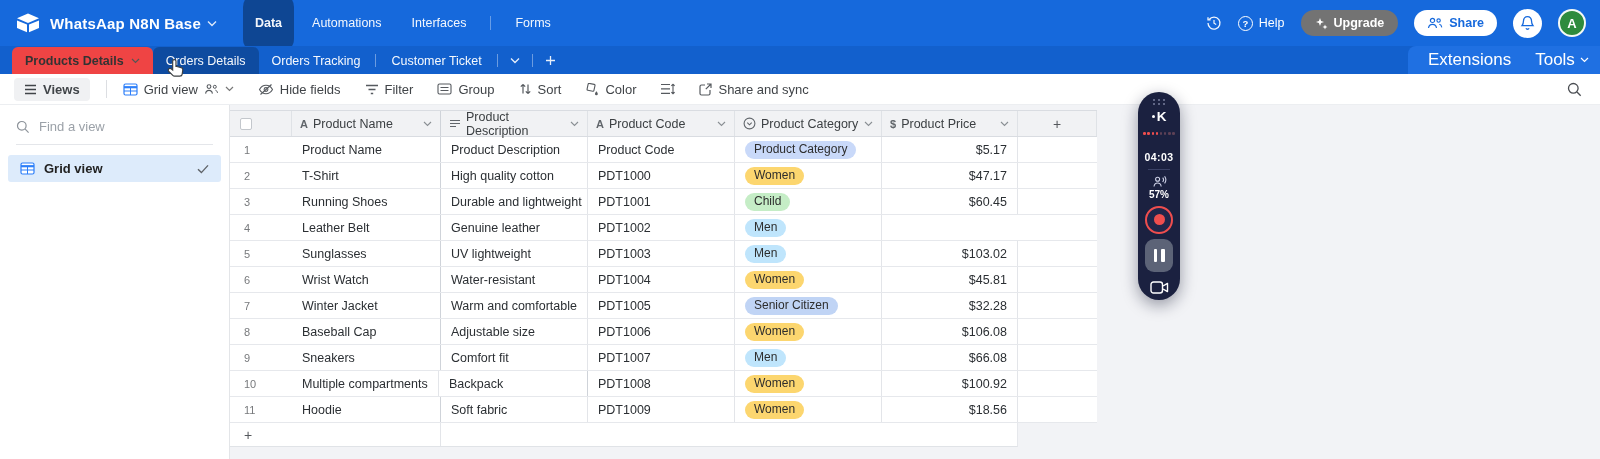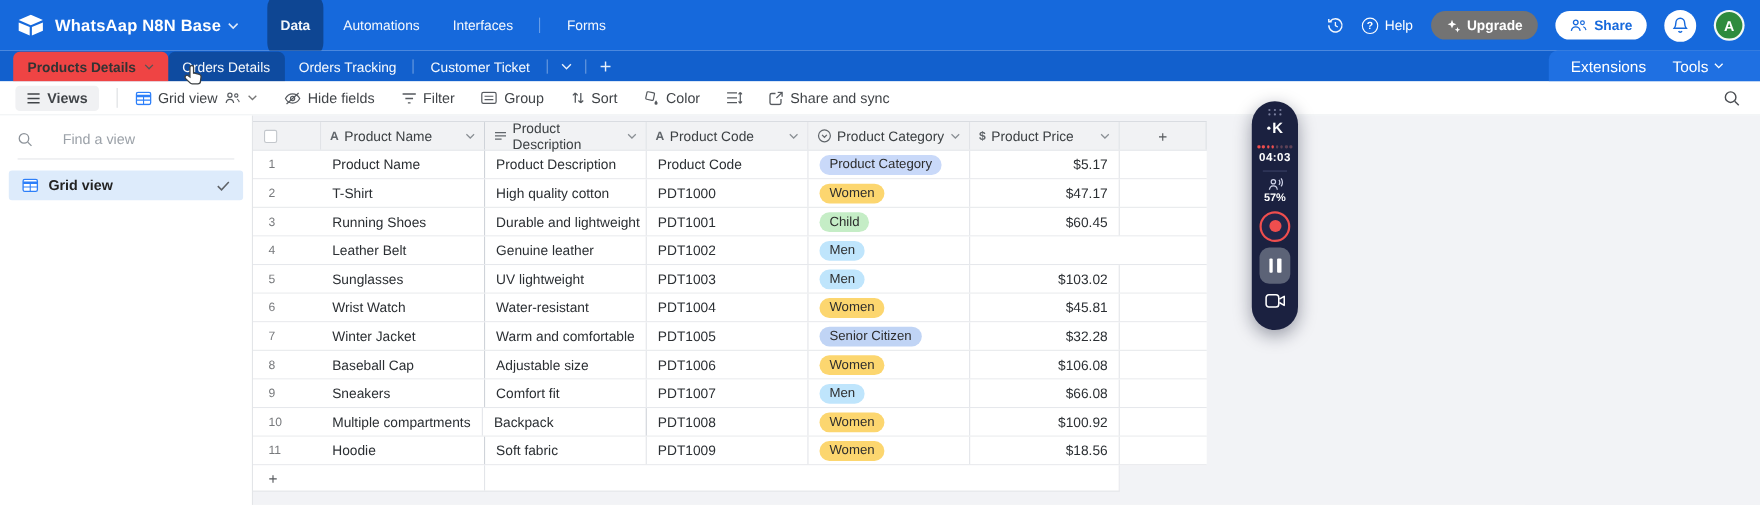--- a/index.html
+++ b/index.html
@@ -29,35 +29,35 @@
 
   
   .tabbar { position:absolute; left:0; top:46px; width:1600px; height:28px; background:#1260cd; display:flex; align-items:flex-end; padding-left:12px; }
   .tabs { display:flex; align-items:flex-end; height:28px; }
   .ttab { height:27px; display:flex; align-items:center; gap:7px; padding:0 13px; color:rgba(255,255,255,.96); font-size:12.5px; white-space:nowrap; cursor:pointer; }
   .ttab.active { background:#ef4444; color:#333; font-weight:600; border-radius:6px 6px 0 0; }
   .ttab.hover { background:rgba(0,0,0,.22); border-radius:6px 6px 0 0; }
   .tsep { width:1px; height:13px; background:rgba(255,255,255,.38); margin:0 2px; align-self:center; }
   .ticon { color:rgba(255,255,255,.9); padding:0 10px; align-self:center; display:flex; align-items:center; font-size:14px; }
   .tabbar-right { position:absolute; right:0; top:0; height:28px; width:192px; background:#1f70e2; border-radius:8px 0 0 0;
-    display:flex; align-items:center; gap:24px; padding:0 20px; color:#fff; font-size:14px; }
+    display:flex; align-items:center; gap:24px; padding:0 20px; color:#fff; font-size:17px; }
   .tools { display:flex; align-items:center; gap:5px; }
 
   
   .toolbar { position:absolute; left:0; top:74px; width:1600px; height:31px; background:#fff; display:flex; align-items:center; padding-left:14px; gap:24px; border-bottom:1px solid #eceef1; }
   .tool { display:flex; align-items:center; gap:6px; color:#404448; font-size:13px; cursor:pointer; white-space:nowrap; }
   .views-btn { background:#f0f1f3; border-radius:4px; padding:4px 10px; font-weight:600; }
   .tdiv { width:1px; height:18px; background:#dcdee2; margin:0 -8px; }
   .gv-label { font-weight:500; }
   .toolbar .spacer { flex:1; }
   .search-btn { margin-right:18px; display:flex; }
 
   
   .sidebar { position:absolute; left:0; top:105px; width:230px; height:354px; background:#fff; border-right:1px solid #e3e5e8; }
-  .find { margin:14px 16px 0; display:flex; align-items:center; gap:27px; padding-bottom:10px; border-bottom:1px solid #e4e6ea; color:#9ba1a8; font-size:13px; }
+  .find { margin:14px 16px 0; display:flex; align-items:center; gap:9px; padding-bottom:10px; border-bottom:1px solid #e4e6ea; color:#9ba1a8; font-size:13px; }
   .view-item { margin:10px 8px 0; height:27px; background:#ddebfb; border-radius:3px; display:flex; align-items:center; gap:9px; padding:0 12px; cursor:pointer; }
   .view-item .vi-label { font-size:13px; font-weight:600; color:#222; }
   .view-item .vi-check { margin-left:auto; display:flex; }
 
   .main { position:absolute; left:230px; top:105px; width:1370px; height:354px; background:#f2f3f6; }
 
   
   .grid { position:absolute; left:0; top:5px; font-size:12.5px; color:#2b2f33; }
   .g-hrow { display:flex; border-top:1px solid #d9dce1; border-bottom:1px solid #d9dce1; }
   .g-hcell { height:25px; background:#f1f2f4; display:flex; align-items:center; gap:5px; padding:0 8px; border-right:1px solid #dfe2e6; color:#3c4043; }
@@ -79,21 +79,21 @@
   
   .recorder { position:absolute; left:1138px; top:92px; width:42px; height:208px; background:#1b2140; border-radius:21px;
     box-shadow:0 5px 16px rgba(10,15,40,.4); display:flex; flex-direction:column; align-items:center; padding-top:7px; z-index:60; }
   .drag-dots { display:grid; grid-template-columns:repeat(3,3px); gap:2px; }
   .drag-dots i { width:2px; height:2px; border-radius:50%; background:#787e9d; }
   .k-logo { margin-top:4px; color:#fff; font-size:13.5px; font-weight:800; display:flex; align-items:center; gap:2px; }
   .k-logo i { width:3px; height:3px; background:#fff; border-radius:50%; }
   .meter { margin-top:8px; display:flex; gap:1.5px; }
   .meter i { width:2.6px; height:2.6px; border-radius:50%; }
   .meter .on { background:#ef4e4e; } .meter .off { background:#5d4156; }
-  .timer { margin-top:2px; color:#fff; font-size:10.5px; font-weight:700; letter-spacing:.4px; }
+  .timer { margin-top:16px; color:#fff; font-size:10.5px; font-weight:700; letter-spacing:.4px; }
   .wdiv { margin:6px 0 5px; width:22px; height:1px; background:#3a4166; }
   .pct { margin-top:1px; color:#fff; font-size:10px; font-weight:700; }
   .rec-btn { margin-top:6px; width:28px; height:28px; border-radius:50%; border:2px solid #ef4e4e; display:flex; align-items:center; justify-content:center; background:#20264a; }
   .rec-btn i { width:11px; height:11px; border-radius:50%; background:#ef4e4e; }
   .pause-btn { margin-top:5px; width:28px; height:33px; border-radius:9px; background:#5c6377; display:flex; align-items:center; justify-content:center; gap:4px; }
   .pause-btn i { width:3.5px; height:13px; background:#fff; border-radius:1px; }
   .cam-btn { margin-top:9px; display:flex; }
 
   .cursor { position:absolute; left:166px; top:59px; z-index:99; pointer-events:none; }
   svg { display:block; }

